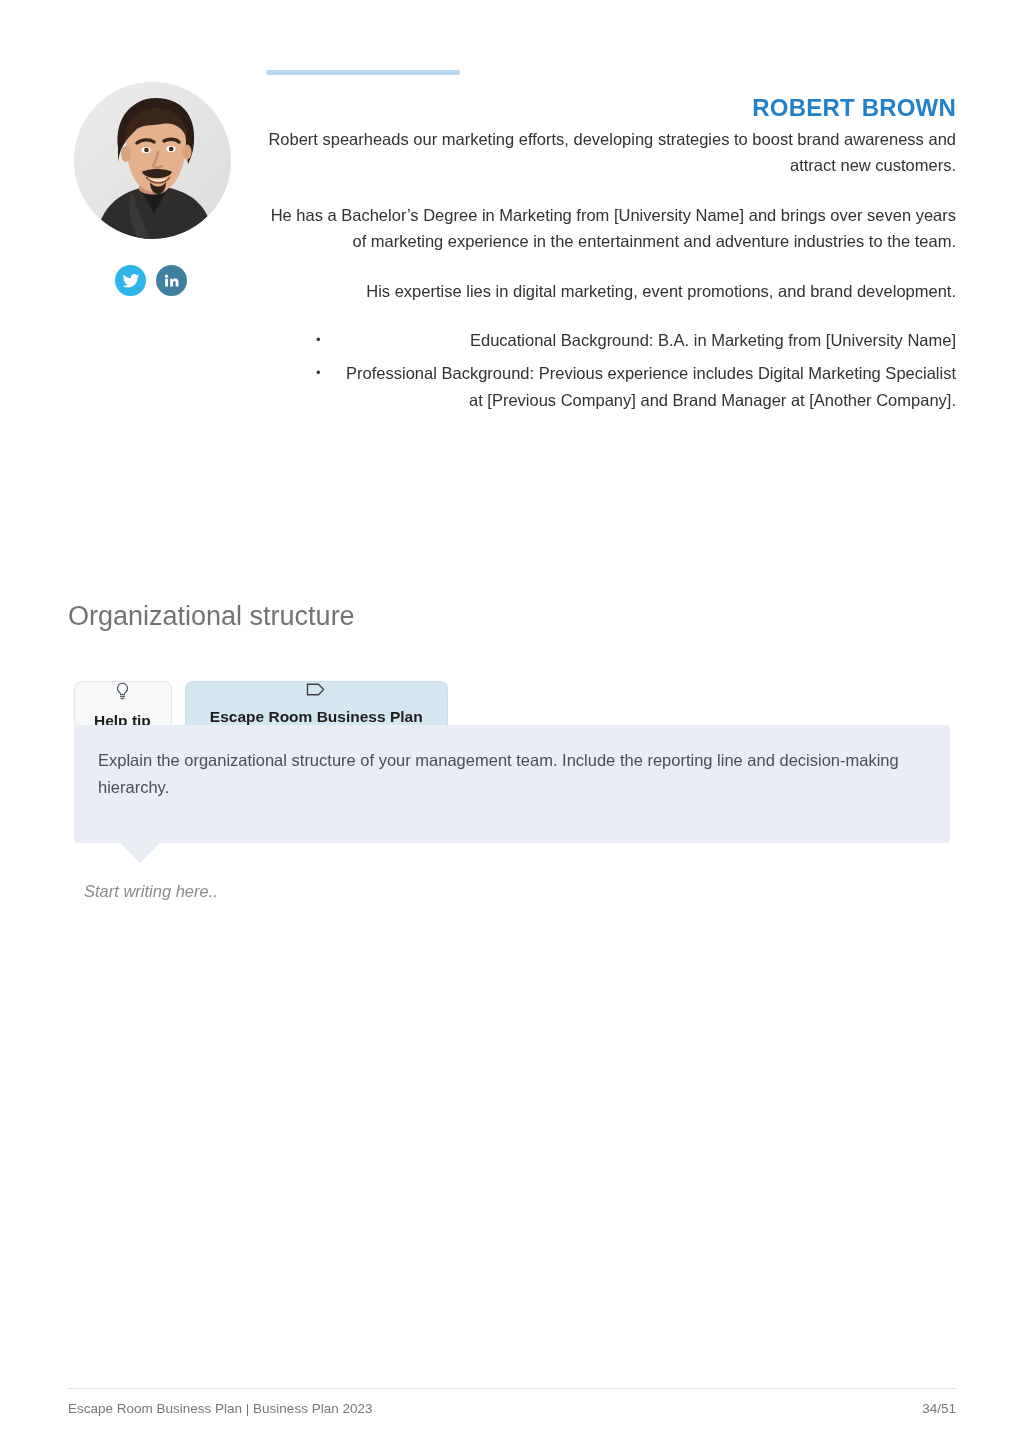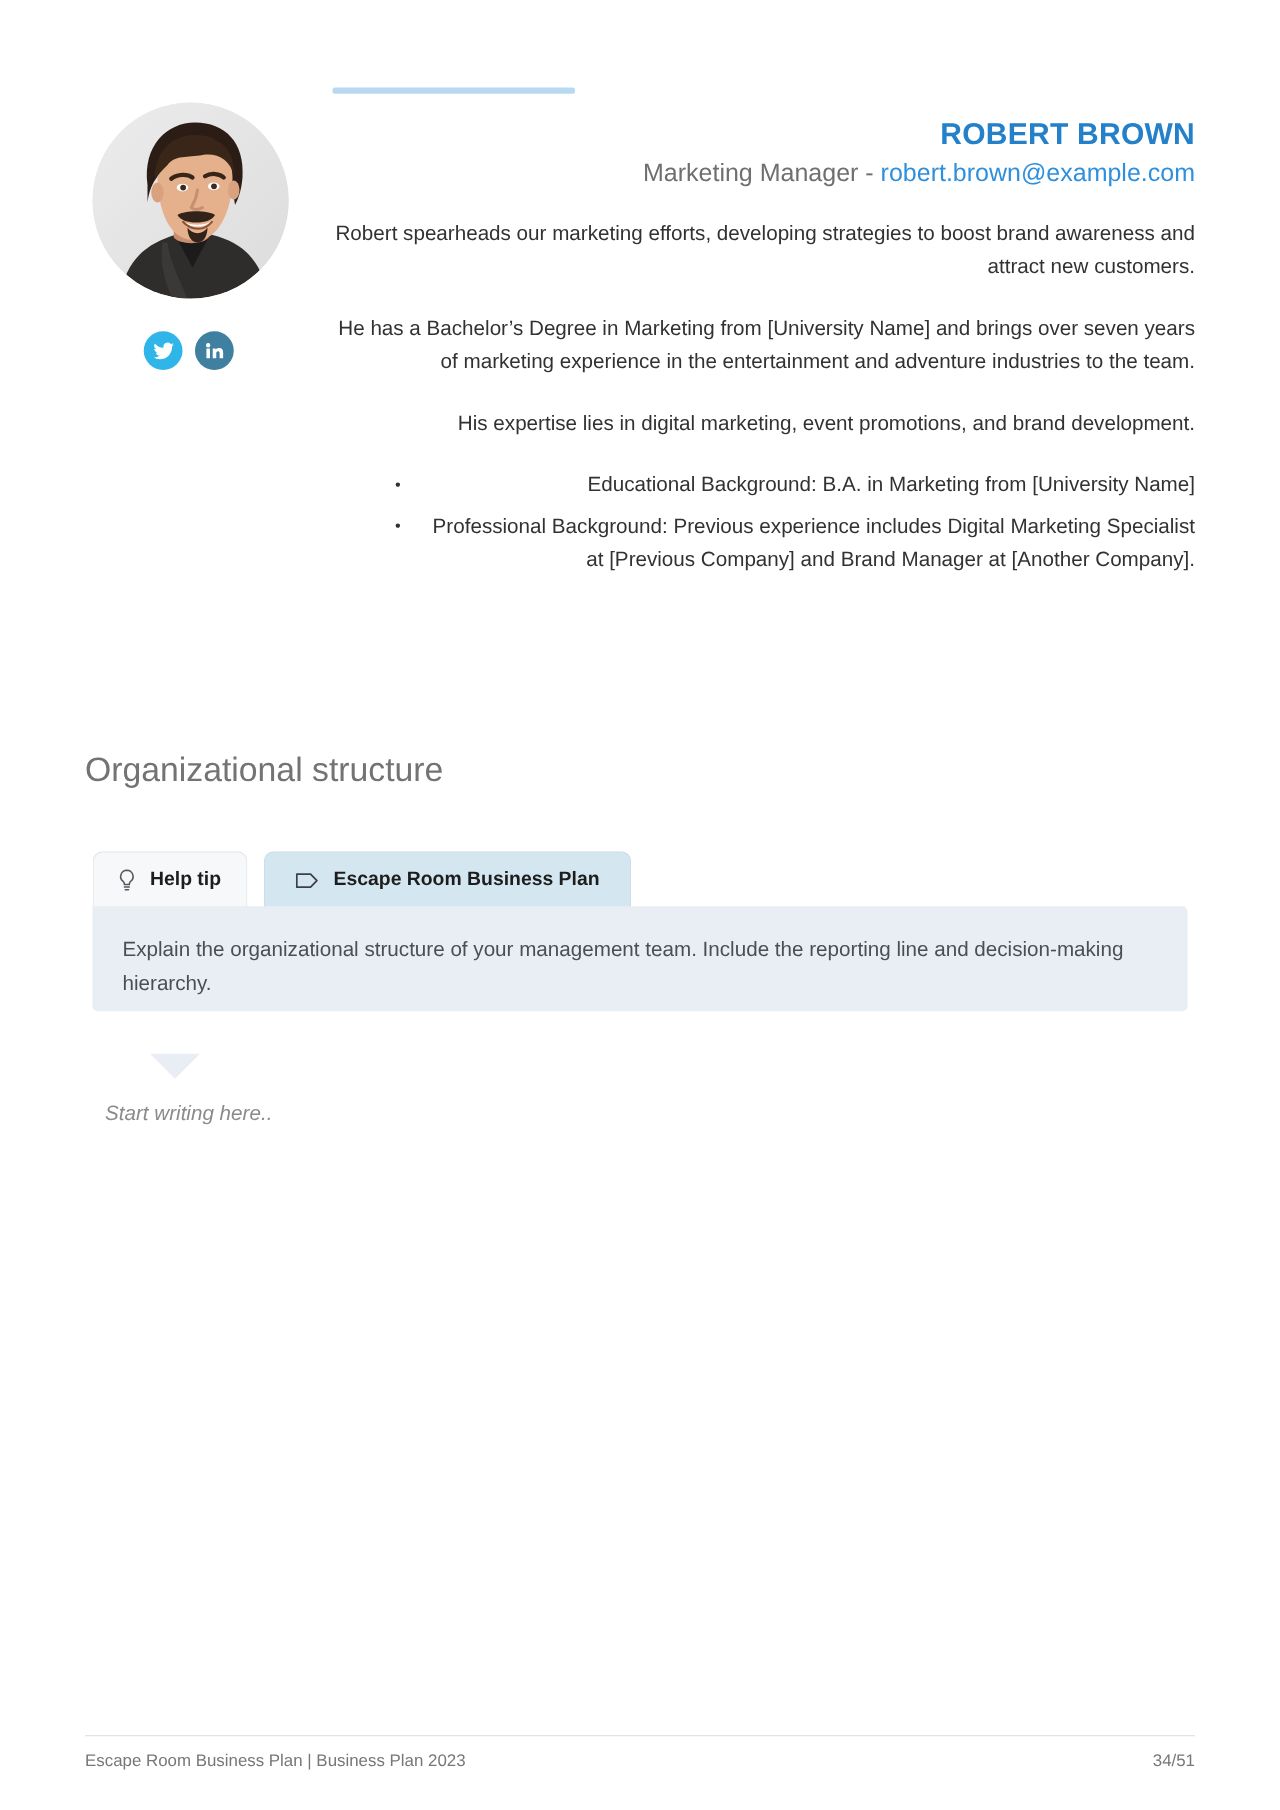--- a/index.html
+++ b/index.html
@@ -155,20 +155,21 @@
     box-sizing: border-box;
     display: flex;
     align-items: center;
     gap: 11px;
     padding: 0 20px 0 19px;
     border-radius: 8px 8px 0 0;
     font-size: 15.5px;
     font-weight: bold;
     color: #1d1d1d;
     white-space: nowrap;
+    flex-direction: column;
   }
   .tab.inactive {
     background: #f6f8fa;
     border: 1px solid #e3e7ec;
     border-bottom: none;
     color: #1d1d1d;
   }
   .tab.active {
     background: #d4e7f1;
     border: 1px solid #cadfeb;
@@ -177,21 +178,21 @@
     padding: 0 24px;
   }
   .tab svg { display: block; flex: 0 0 auto; }
 
   
   .tip-box {
     position: absolute;
     left: 74px;
     top: 725px;
     width: 876px;
-    height: 84px;
+    height: 118px;
     box-sizing: border-box;
     background: #e9edf4;
     border-radius: 4px;
     border-top-left-radius: 0;
   }
   .tip-text {
     position: absolute;
     left: 24px;
     top: 22px;
     width: 810px;
@@ -320,23 +321,20 @@
       </a>
       <a class="social linkedin">
         <svg width="17" height="17" viewBox="0 0 24 24" aria-hidden="true">
           <path fill="#ffffff" d="M4.98 3.5a2.5 2.5 0 1 1 0 5 2.5 2.5 0 0 1 0-5zM3 9.5h4v11H3v-11zm6.5 0h3.8v1.5h.05c.53-.95 1.83-1.95 3.77-1.95 4.03 0 4.78 2.5 4.78 5.76v5.69h-4v-5.05c0-1.2-.02-2.75-1.75-2.75-1.75 0-2.02 1.3-2.02 2.66v5.14h-4v-11z"></path>
         </svg>
       </a>
     </div>
 
     <div class="profile-body">
       <h2 class="person-name">ROBERT BROWN</h2>
-      <p class="person-role">
-        <span>Marketing Manager</span><span class="dash"> - </span><span class="email">robert.brown@example.com</span>
-      </p>
 
       <p class="para">Robert spearheads our marketing efforts, developing strategies to boost brand awareness and attract new customers.</p>
       <p class="para">He has a Bachelor’s Degree in Marketing from [University Name] and brings over seven years of marketing experience in the entertainment and adventure industries to the team.</p>
       <p class="para">His expertise lies in digital marketing, event promotions, and brand development.</p>
 
       <ul class="bullets">
         <li>Educational Background: B.A. in Marketing from [University Name]</li>
         <li>Professional Background: Previous experience includes Digital Marketing Specialist at [Previous Company] and Brand Manager at [Another Company].</li>
       </ul>
     </div>

